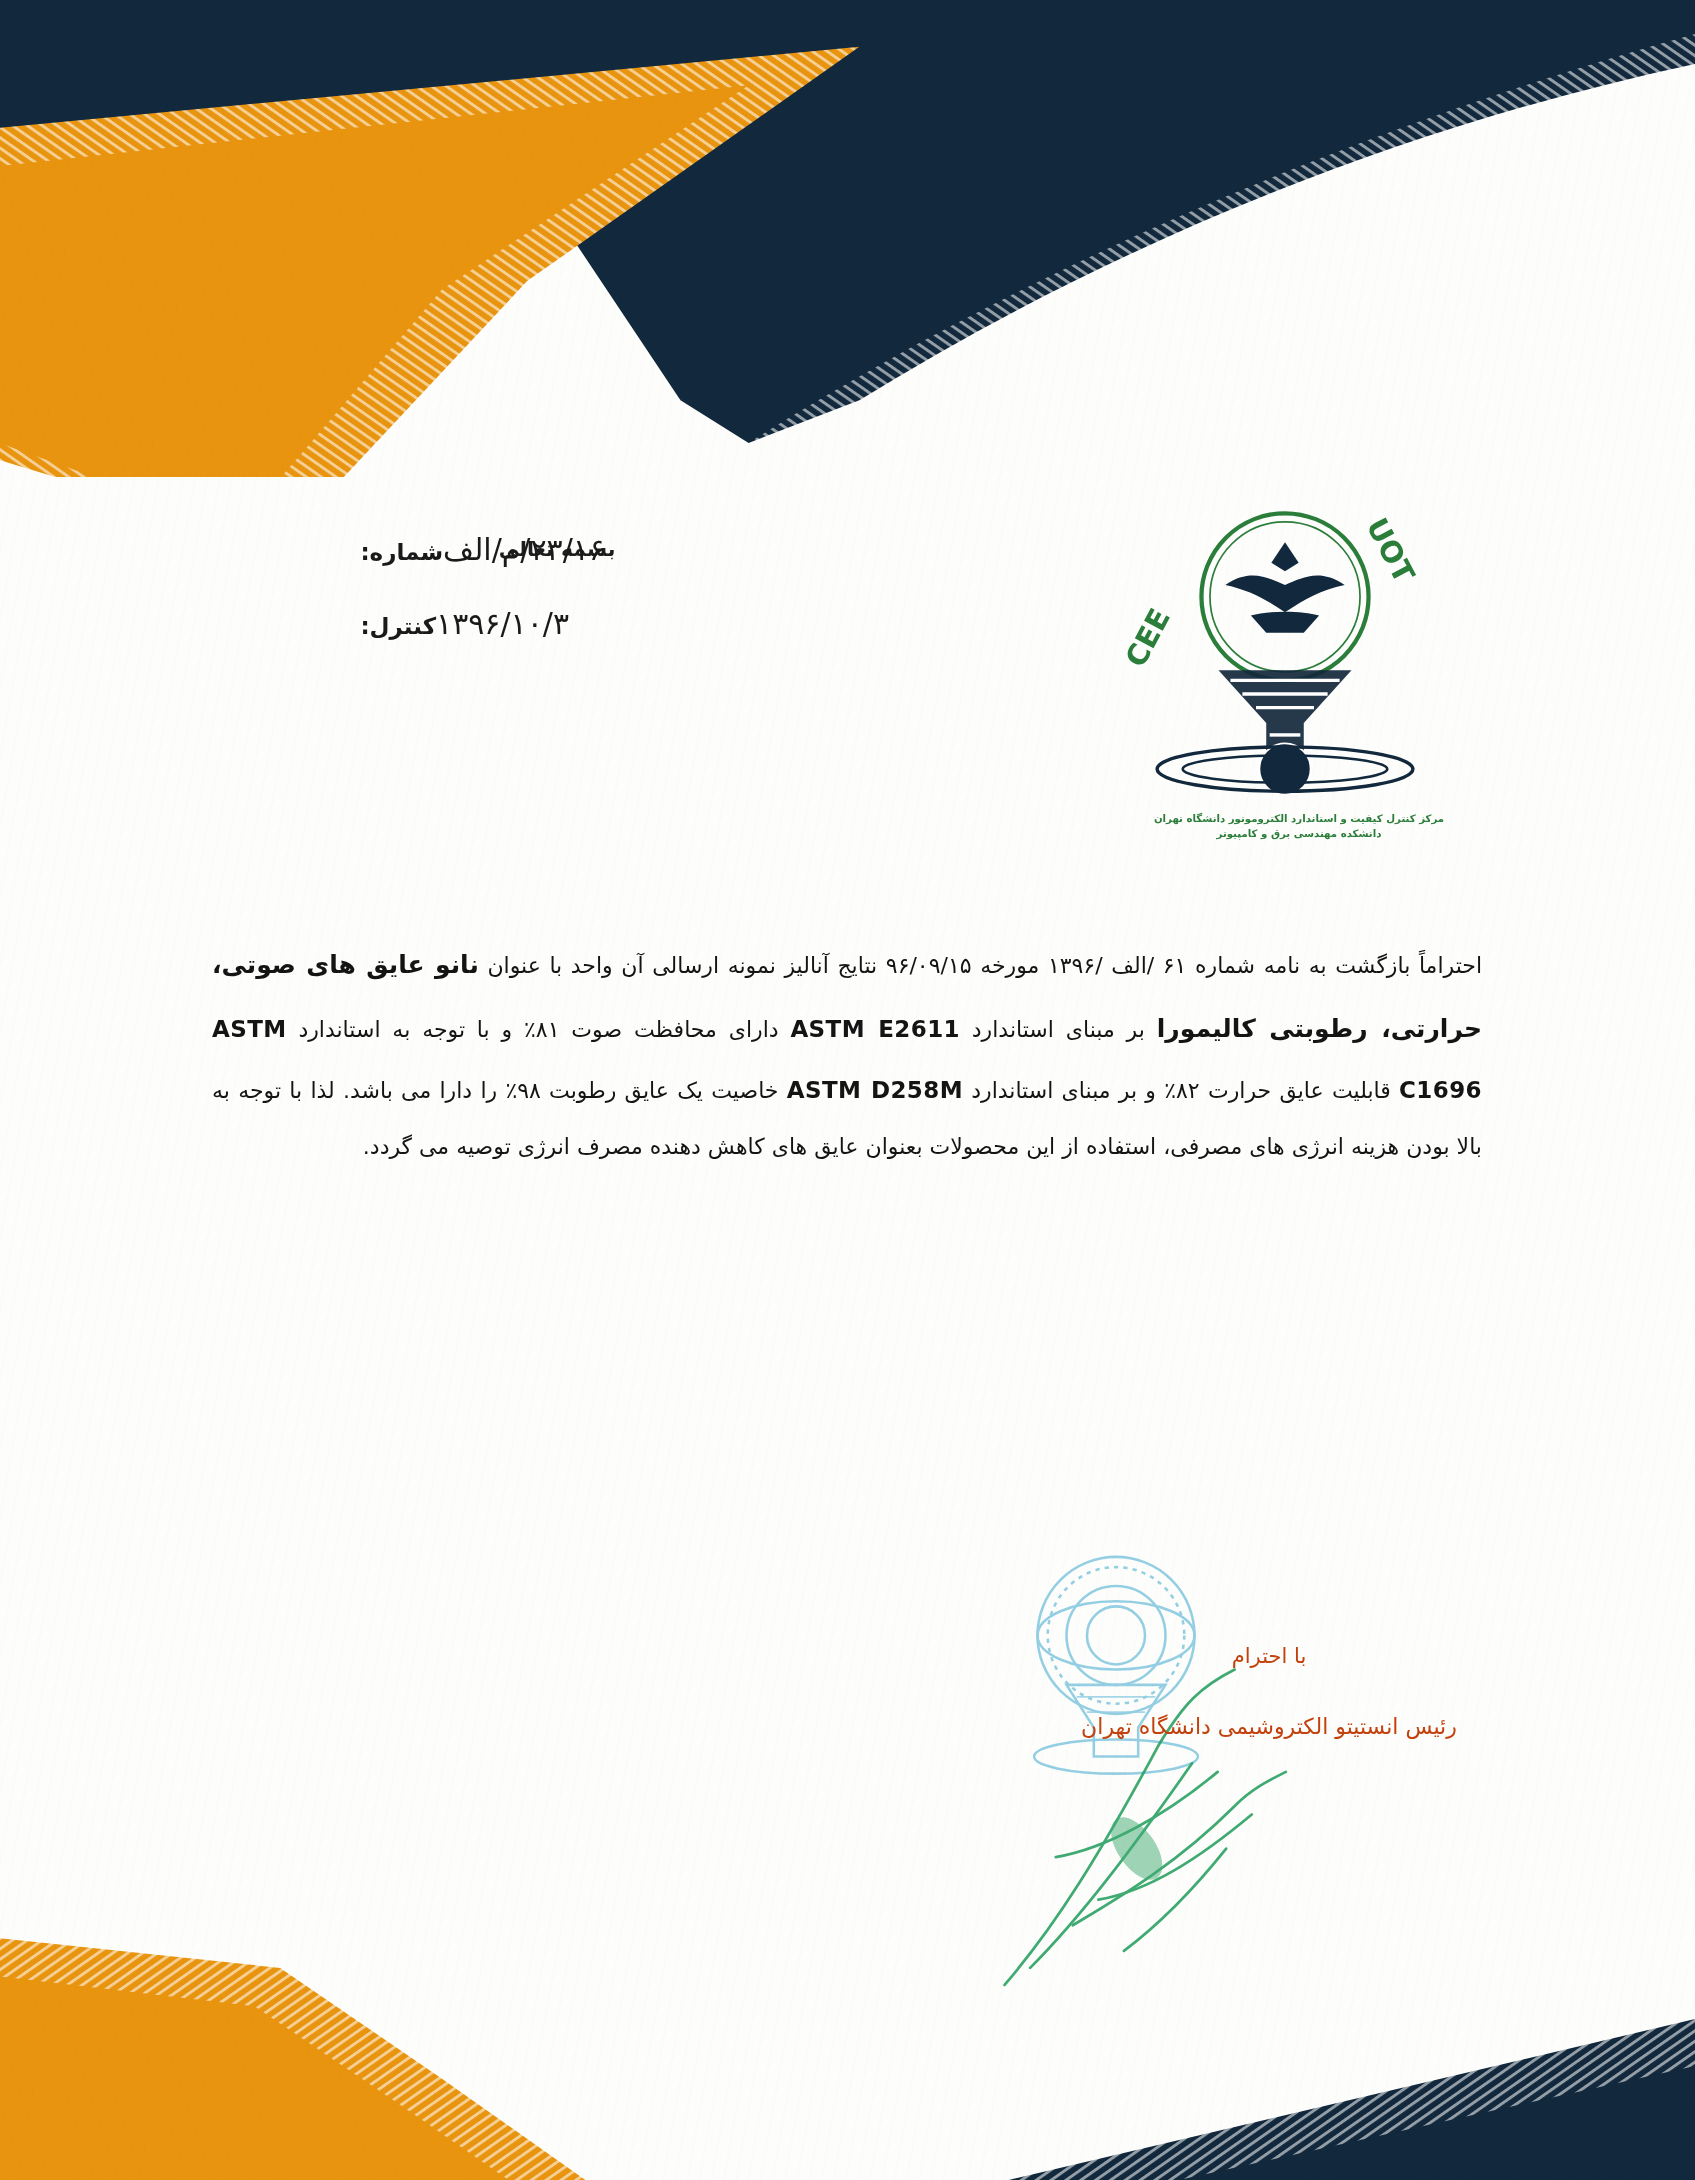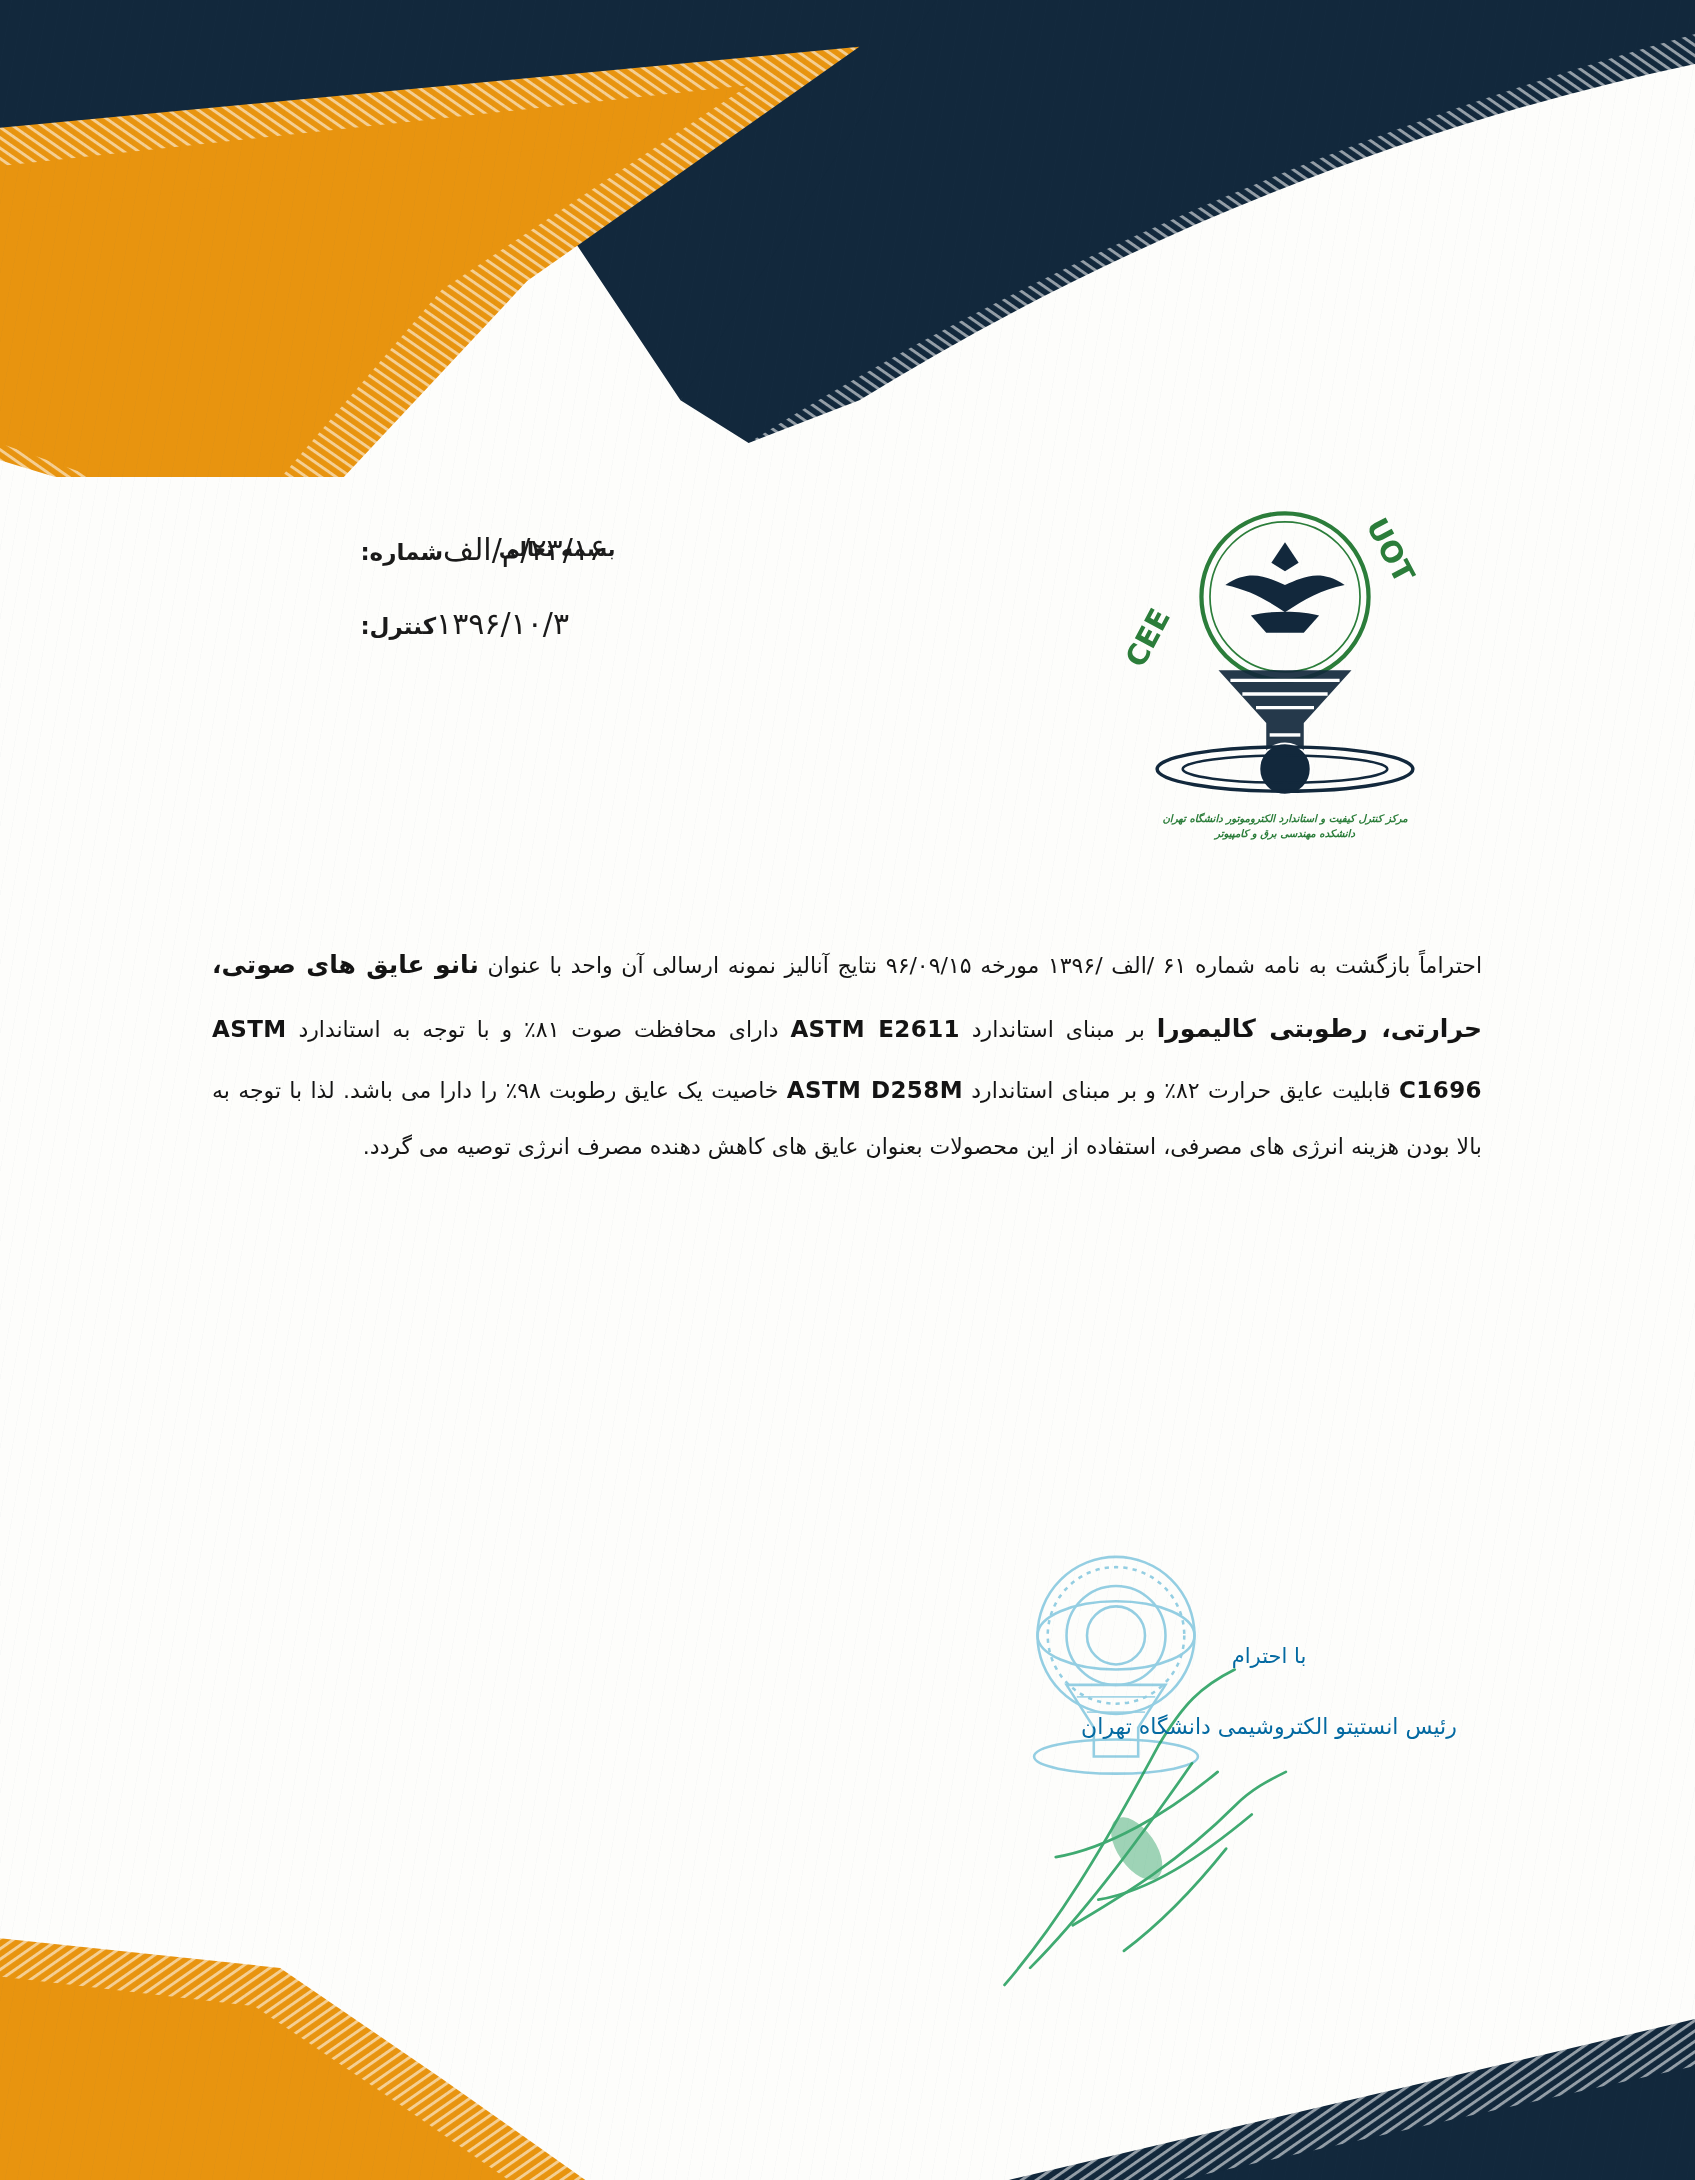--- a/index.html
+++ b/index.html
@@ -82,28 +82,27 @@
   .logo-wrap {
     position: absolute;
     top: 8.5px;
     left: 1124px;
     width: 324px;
     height: 341px;
   }
   .logo-caption {
     position: absolute;
     bottom: 1.7px;
-    left: 0;
+    left: 14px;
     width: 100%;
     text-align: center;
     font-size: 10.2px;
     color: #2b7d3a;
     line-height: 1.45;
     font-weight: bold;
-    font-style: italic;
   }
 
   
   .body-zone {
     position: absolute;
     top: 911px;
     right: 213px;
     left: 213px;
     direction: rtl;
     text-align: right;
@@ -141,21 +140,21 @@
   }
 
   
   .sign-zone {
     position: absolute;
     top: 1644px;
     right: 0;
     width: 852px;
     direction: rtl;
     text-align: center;
-    color: #0369a1;
+    color: #c2410c;
   }
   .sign-line {
     font-size: 21px;
     margin-bottom: 46px;
   }
   .sign-name {
     font-size: 23px;
     font-weight: bold;
     margin-bottom: 48px;
   }

